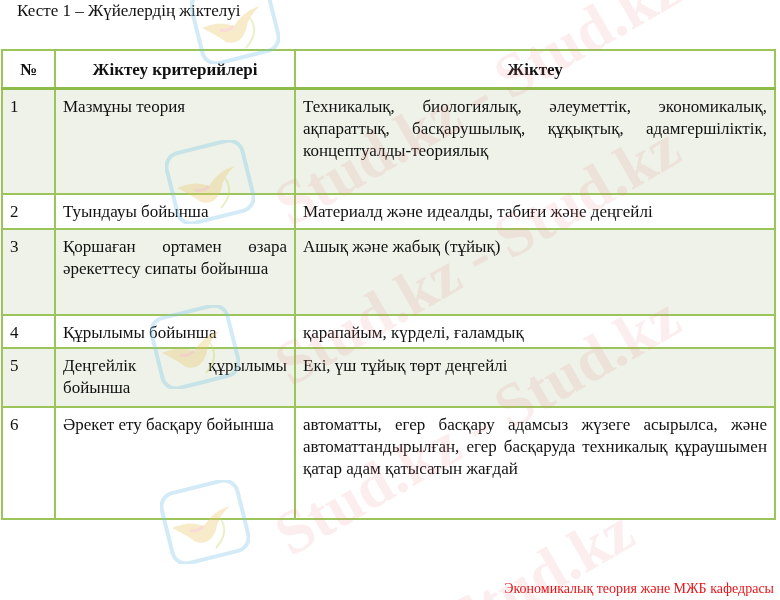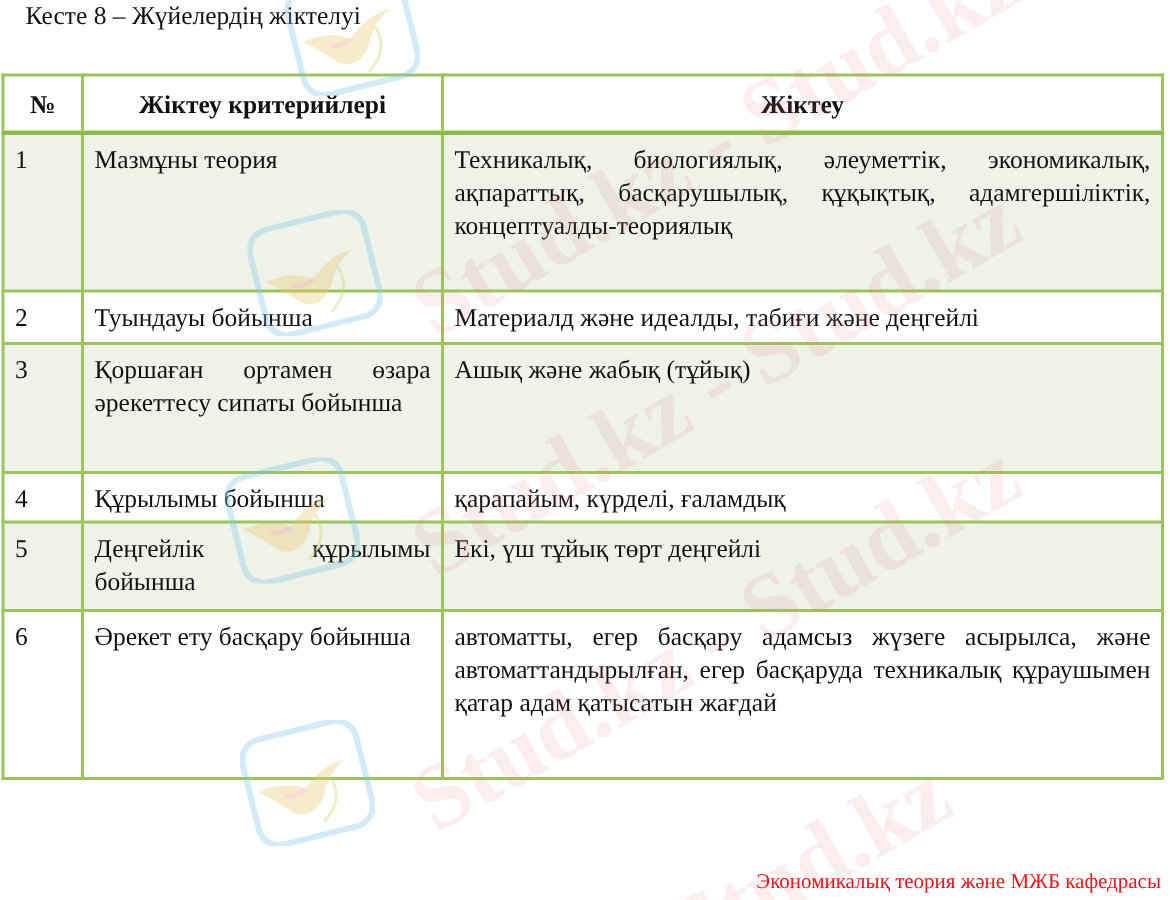--- a/index.html
+++ b/index.html
@@ -83,21 +83,21 @@
       width: 90px;
       height: 84px;
       z-index: 3;
       pointer-events: none;
       opacity: 0.35;
     }
   </style>
 </head>
 <body>
 
-<div class="caption">Кесте 8 – Жүйелердің жіктелуі</div>
+<div class="caption">Кесте 1 – Жүйелердің жіктелуі</div>
 
 <table class="main">
   <colgroup>
     <col class="c1">
       <col class="c2">
       <col class="c3">
   </colgroup>
   <thead>
     <tr>
       <th>№</th>

